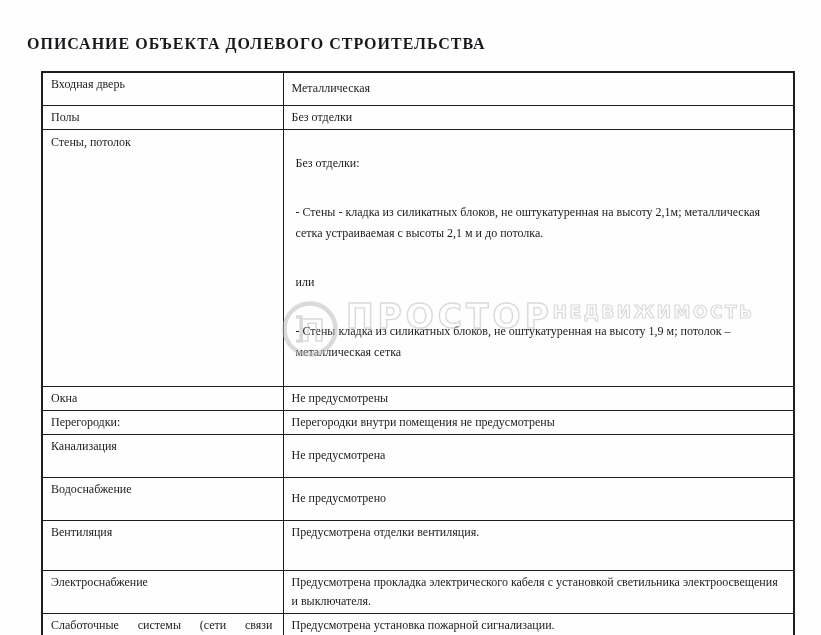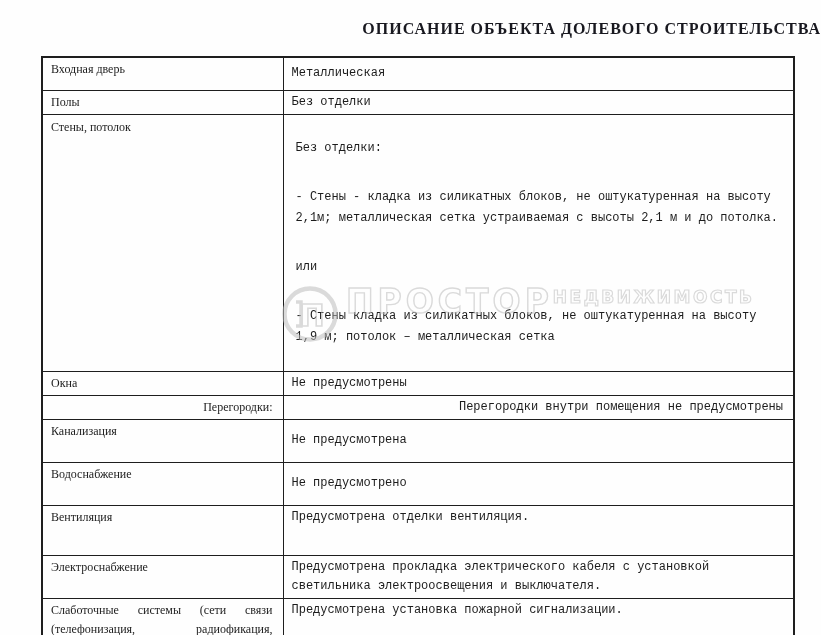--- a/index.html
+++ b/index.html
@@ -7,51 +7,51 @@
   body {
     width: 821px; height: 635px; overflow: hidden;
     background: #fefefe;
     font-family: "Liberation Serif", "DejaVu Serif", serif;
     color: #1c1c1c;
     position: relative;
   }
   .page { position: relative; width: 821px; height: 635px; }
 
   h1.doc-title {
-    margin: 0; padding: 20px 0 0 12px;
-    text-align: right;
+    margin: 15px; padding: 20px 0 0 12px;
+    text-align: left;
     font-size: 16px; font-weight: bold;
     letter-spacing: 1px;
     color: #18181f;
   }
 
   table.desc-table {
     border-collapse: collapse;
     table-layout: fixed;
     width: 752px;
     margin: 18px 0 0 41px;
     border: 2px solid #1e1e1e;
   }
   .desc-table td {
     border: 1.5px solid #1e1e1e;
     vertical-align: top;
     font-size: 12px;
     line-height: 19px;
     padding: 2px 10px 2px 8px;
   }
   .desc-table td.cell-label { width: 241px; }
-  .desc-table td.cell-value { width: 511px; white-space: pre-line; font-family: Liberation Mono, monospace; }
+  .desc-table td.cell-value { width: 511px; white-space: pre-line; }
   .desc-table td.vmid { vertical-align: middle; }
   .desc-table td.just { text-align: justify; }
 
   tr.tr1  { height: 33px; }
   tr.tr2  { height: 22px; }
   tr.tr3  { height: 153px; }
   tr.tr4  { height: 24px; }
-  tr.tr5  { height: 23px; text-align: right; }
+  tr.tr5  { height: 23px; }
   tr.tr6  { height: 43px; }
   tr.tr7  { height: 43px; }
   tr.tr8  { height: 50px; }
   tr.tr9  { height: 41px; padding-left: 16px; }
   tr.tr10 { height: 78px; }
 
   tr.tr3 td { line-height: 21px; }
   tr.tr3 .cell-value p { margin: 0 0 7px 4px; }
   tr.tr3 .cell-value p:last-child { margin-bottom: 0; }
 

